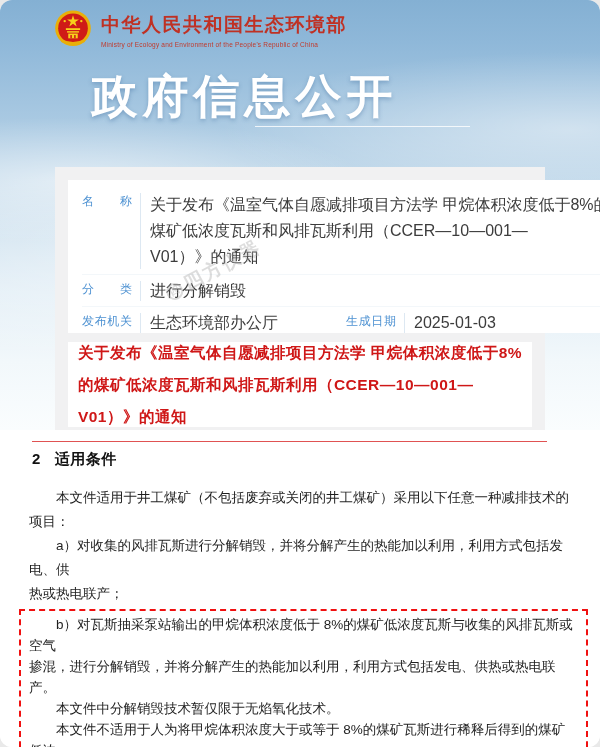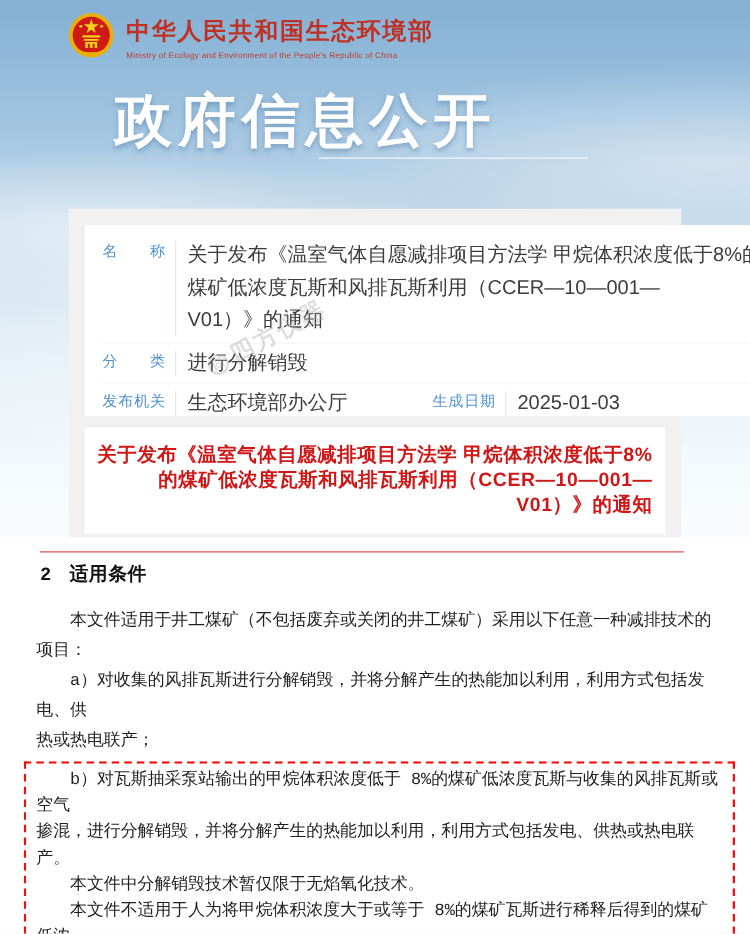--- a/index.html
+++ b/index.html
@@ -1,20 +1,21 @@
 <!DOCTYPE html>
 <html><head>
 <meta charset="utf-8">
 <style>
   * { margin:0; padding:0; box-sizing:border-box; }
   html,body { background:#e9e9e9; }
   .page {
     position:relative; width:600px; height:747px; margin:0 auto;
     background:#ffffff; overflow:hidden;
     font-family:"Liberation Sans","DejaVu Sans",sans-serif;
+    border-radius:12px;
   }
   
   .sky {
     position:absolute; left:0; top:0; width:600px; height:430px;
     background:
       radial-gradient(ellipse 420px 90px at 12% 42%, rgba(255,255,255,.55), rgba(255,255,255,0) 70%),
       radial-gradient(ellipse 500px 110px at 95% 30%, rgba(255,255,255,.45), rgba(255,255,255,0) 70%),
       radial-gradient(ellipse 600px 140px at 40% 62%, rgba(255,255,255,.5), rgba(255,255,255,0) 75%),
       linear-gradient(180deg,#84b0d3 0%,#8fb8d9 10%,#a9c9e2 28%,#c6dcec 48%,#e2eef6 68%,#f2f8fb 84%,#fafdfe 100%);
   }
@@ -60,28 +61,28 @@
     font-size:16px; color:#3c3c3c; line-height:22px; white-space:pre-line;
     padding-top:0; min-height:18px;
   }
   .t-value.name { line-height:26px; }
   
   .title-box {
     position:absolute; left:13px; top:175px; width:464px; height:85px;
     background:#ffffff; display:flex; align-items:center; justify-content:center;
   }
   .doc-title {
-    font-size:15.5px; font-weight:bold; color:#cf1717; text-align:right;
-    line-height:20px; white-space:pre-line; letter-spacing:.5px;
+    font-size:15.5px; font-weight:bold; color:#cf1717; text-align:left;
+    line-height:32px; white-space:pre-line; letter-spacing:.5px;
   }
   
   .doc-body {
     position:absolute; left:0; top:430px; width:600px; height:317px;
     background:#ffffff;
-    font-family:Liberation Mono, monospace; color:#1f1f1f;
+    font-family:Liberation Sans, sans-serif; color:#1f1f1f;
   }
   .red-rule { position:absolute; left:32px; top:11px; width:515px; height:1px; background:#e05252; }
   .section-heading {
     position:absolute; left:32px; top:20px; font-size:15px; font-weight:bold; color:#111;
     letter-spacing:.5px;
   }
   .section-heading .sec-no { margin-right:14px; }
   .body-flow { position:absolute; left:29px; top:56px; width:545px; }
   .para {
     font-size:13.5px; line-height:24px; white-space:pre-line; color:#1f1f1f;

